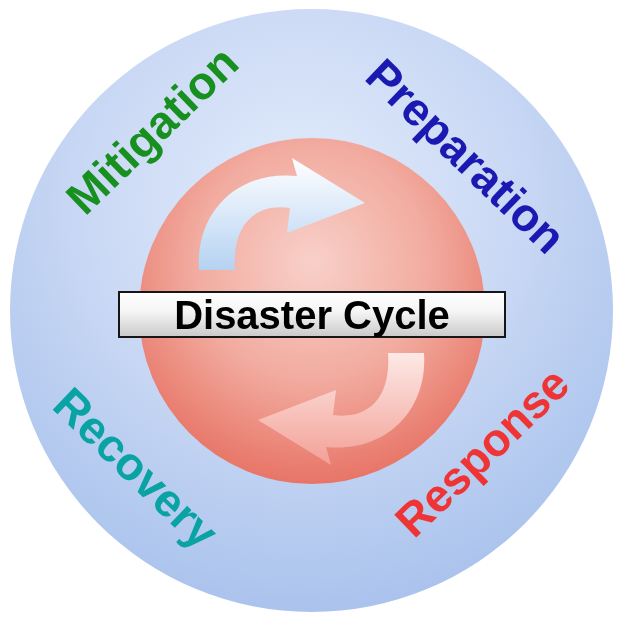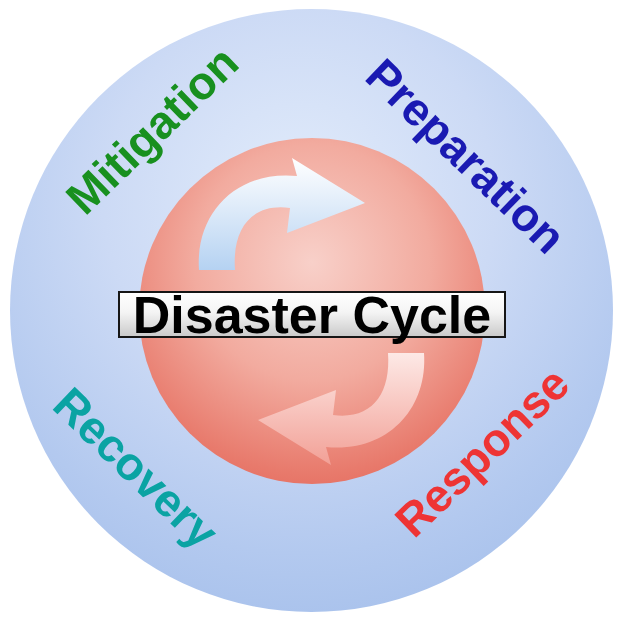--- a/index.html
+++ b/index.html
@@ -47,21 +47,21 @@
     width: 388px;
     height: 47px;
     box-sizing: border-box;
     border: 2px solid #161616;
     background: linear-gradient(180deg, #ffffff 0%, #f4f4f4 45%, #cbcbcb 100%);
     display: flex;
     align-items: center;
     justify-content: center;
   }
   .banner-text {
-    font-size: 52px;
+    font-size: 40px;
     font-weight: bold;
     color: #000000;
     line-height: 1;
     white-space: nowrap;
   }
   .phase-label {
     position: absolute;
     font-weight: bold;
     font-size: 46px;
     white-space: nowrap;

